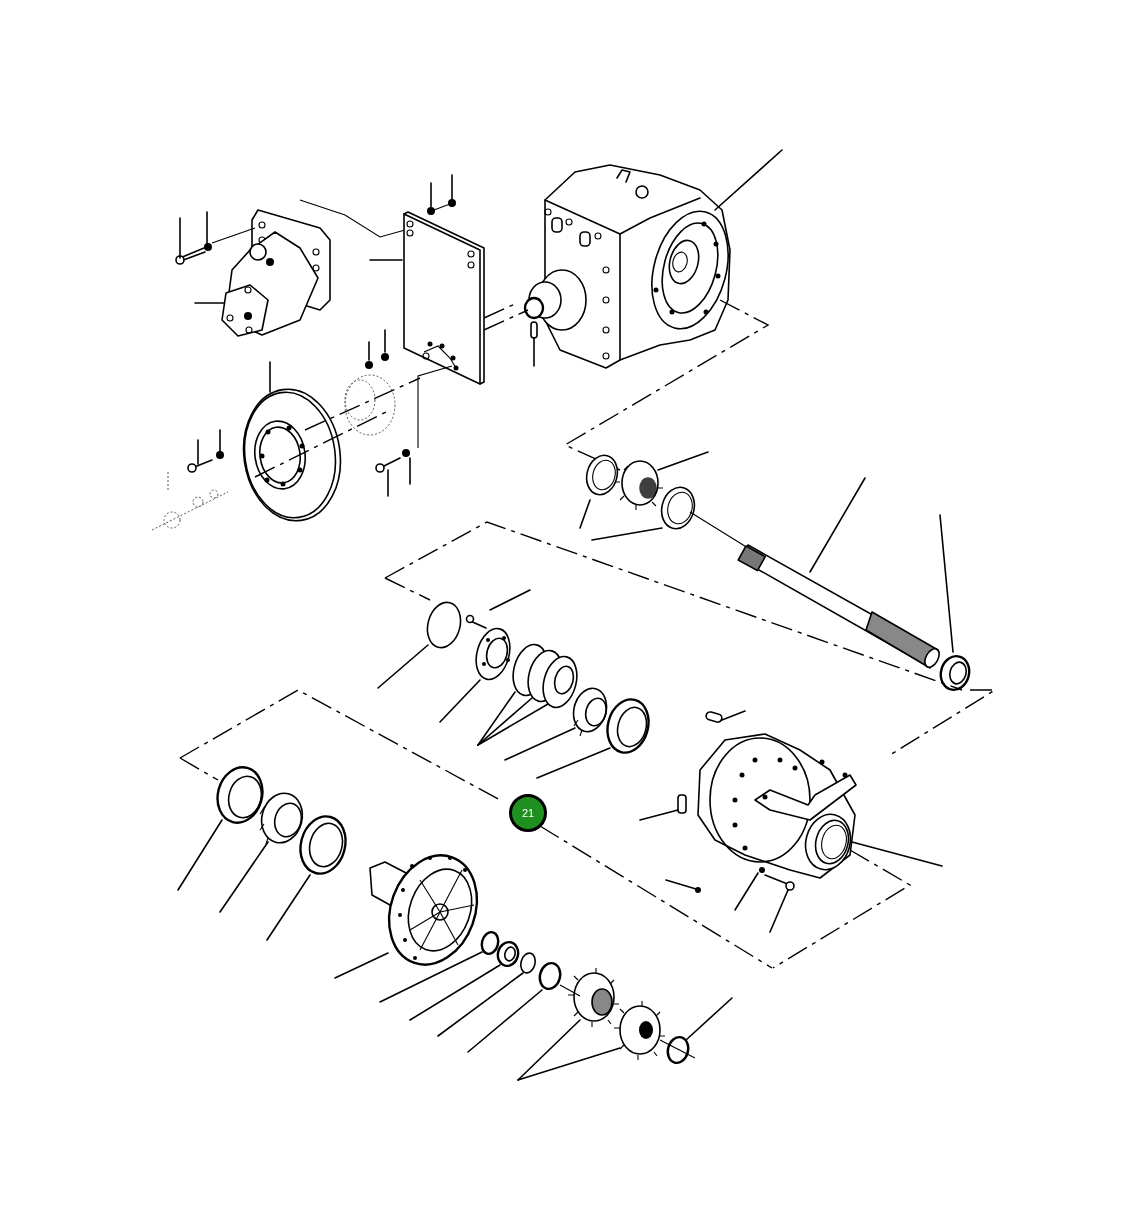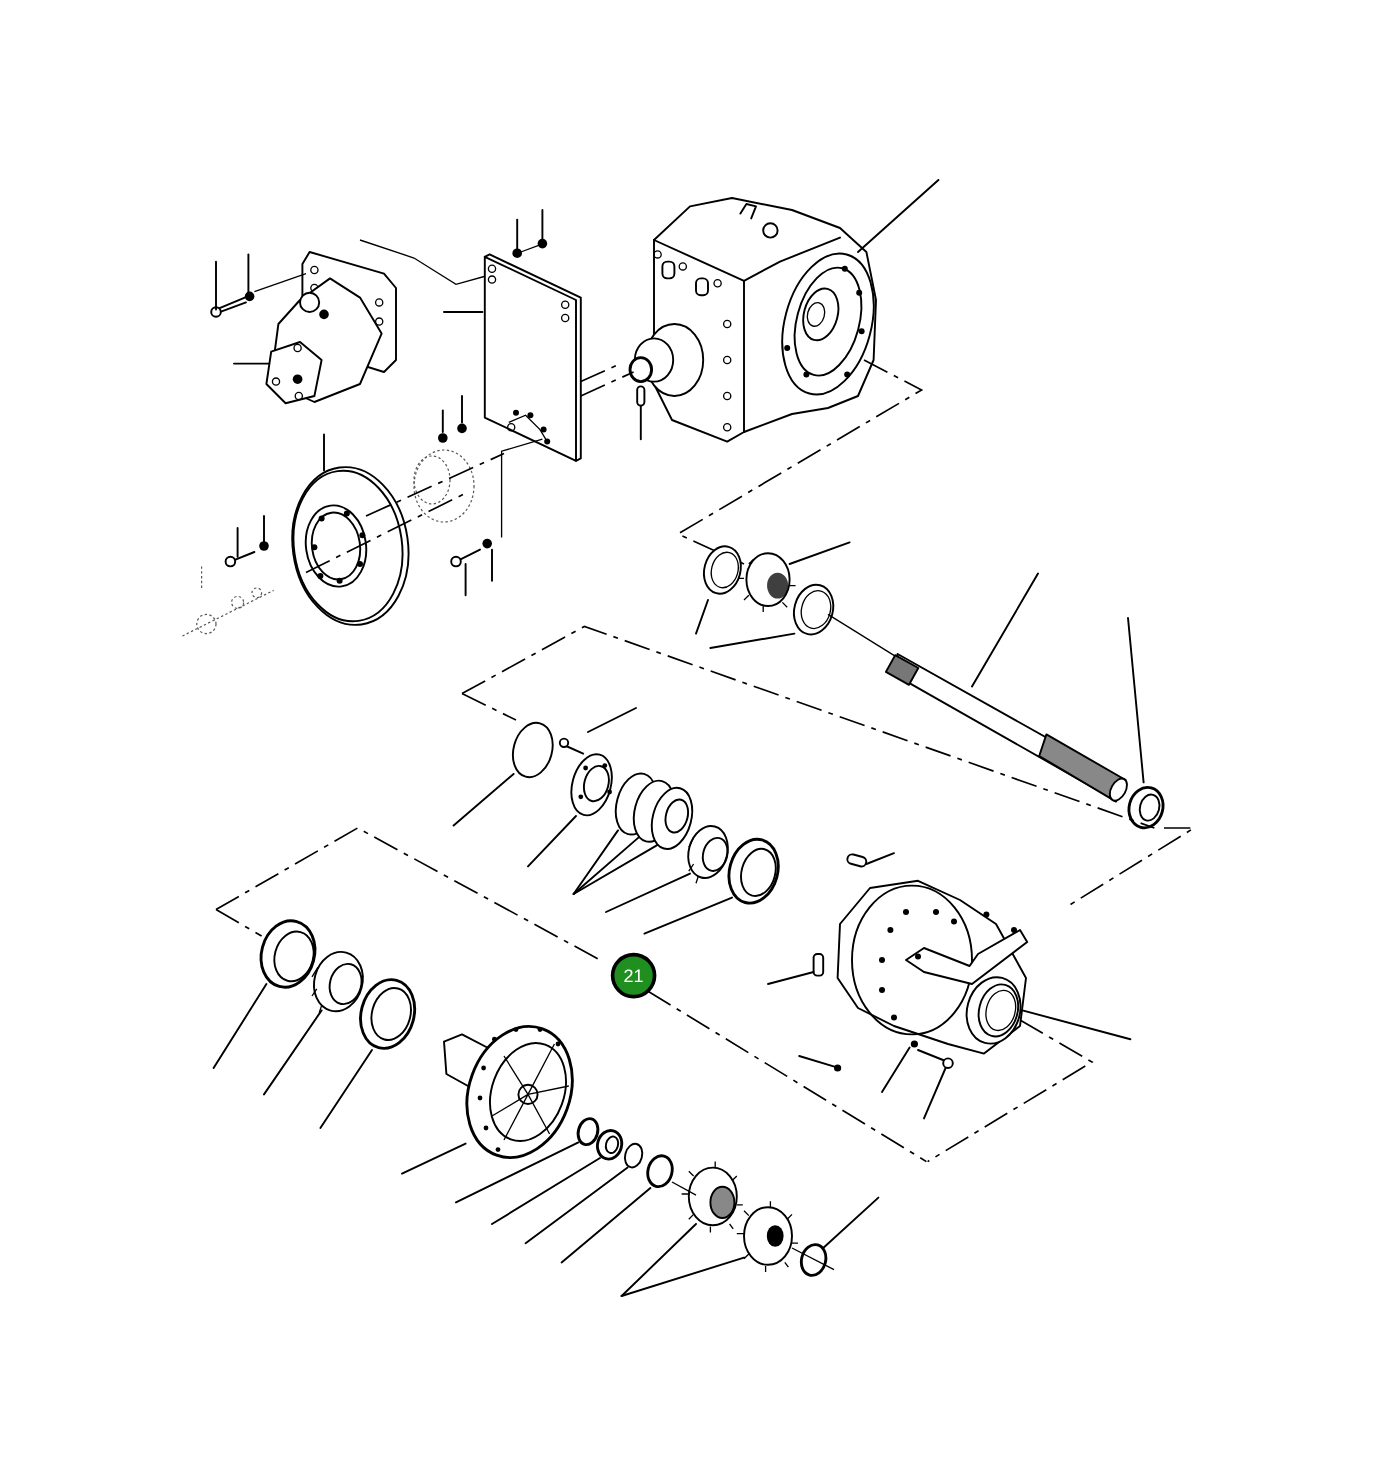--- a/index.html
+++ b/index.html
@@ -8,21 +8,21 @@
   #diagram { position: absolute; left: 0; top: 0; width: 1146px; height: 1232px; }
   .ln { stroke: #000; stroke-width: 1.6; fill: none; stroke-linecap: round; stroke-linejoin: round; }
   .thin { stroke: #000; stroke-width: 1.1; fill: none; }
   .thick { stroke: #000; stroke-width: 2.4; fill: none; }
   .dash { stroke: #000; stroke-width: 1.4; fill: none; stroke-dasharray: 22 6 4 6; }
   .fillw { fill: #fff; }
   .fillb { fill: #000; }
   .ghost { stroke: #555; stroke-width: 1; fill: none; stroke-dasharray: 2 2; }
   .callout { position: absolute; width: 32px; height: 32px; border-radius: 50%;
              background: #1f8f1f; border: 3px solid #000; color: #fff;
-             font-family: "Liberation Sans", sans-serif; font-size: 15px;
+             font-family: "Liberation Sans", sans-serif; font-size: 11px;
              display: flex; align-items: center; justify-content: center;
              cursor: pointer; box-sizing: content-box; }
 </style>
 </head>
 <body>
 
 <svg id="diagram" viewBox="0 0 1146 1232" xmlns="http://www.w3.org/2000/svg">
 
   <g>
 

